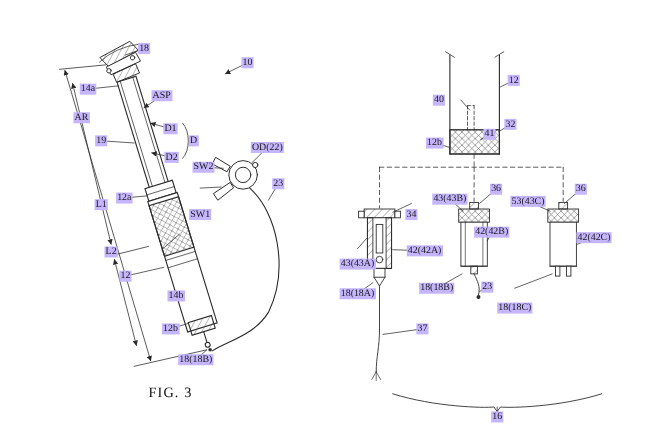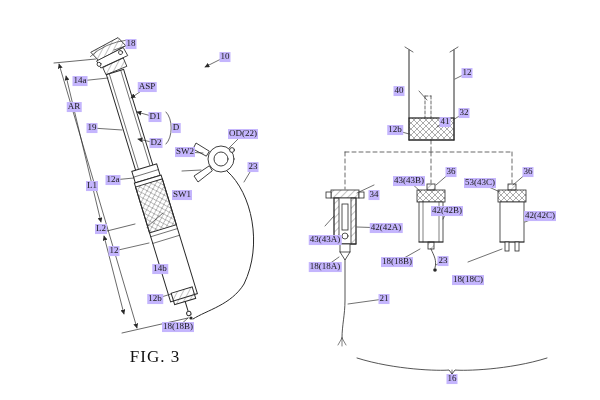--- a/index.html
+++ b/index.html
@@ -8,21 +8,21 @@
     overflow:hidden;font-family:"Liberation Serif",serif;margin:0 auto;
   }
   svg{position:absolute;left:0;top:0;}
   .ref-label{
     position:absolute;transform:translate(-50%,-50%);
     font-size:9px;line-height:1.1;color:#1a1a1a;background:#c4b5fd;
     padding:0 1px;white-space:nowrap;z-index:3;
   }
   .fig-caption{
     position:absolute;transform:translate(-50%,-50%);
-    font-size:17px;letter-spacing:1px;color:#111;z-index:3;background:#fff;padding:0 2px;
+    font-size:13px;letter-spacing:1px;color:#111;z-index:3;background:#fff;padding:0 2px;
   }
 </style>
 </head>
 <body>
 
 <div class="canvas">
 
   <svg id="art" width="600" height="400" viewBox="0 0 600 400" fill="none" stroke="#2a2a2a" stroke-width="1" stroke-linecap="round">
     <defs>
       <pattern id="h1" width="5" height="5" patternUnits="userSpaceOnUse" patternTransform="rotate(45)">
@@ -226,18 +226,18 @@
       <span class="ref-label" style="left: 480px; top: 183px;">53(43C)</span>
       <span class="ref-label" style="left: 528px; top: 172px;">36</span>
       <span class="ref-label" style="left: 325px; top: 240px;">43(43A)</span>
       <span class="ref-label" style="left: 386px; top: 228px;">42(42A)</span>
       <span class="ref-label" style="left: 447px; top: 211px;">42(42B)</span>
       <span class="ref-label" style="left: 540px; top: 216px; text-align: center;">42(42C)</span>
       <span class="ref-label" style="left: 325px; top: 267px;">18(18A)</span>
       <span class="ref-label" style="left: 397px; top: 262px;">18(18B)</span>
       <span class="ref-label" style="left: 443px; top: 261px;">23</span>
       <span class="ref-label" style="left: 468px; top: 280px;">18(18C)</span>
-      <span class="ref-label" style="left: 384px; top: 299px;">21</span>
+      <span class="ref-label" style="left: 384px; top: 299px;">37</span>
       <span class="ref-label" style="left: 452px; top: 379px;">16</span>
     </div>
 
   <div class="fig-caption" id="caption" style="left: 155px; top: 357px;">FIG. 3</div>
 </div>
 
 </body></html>

